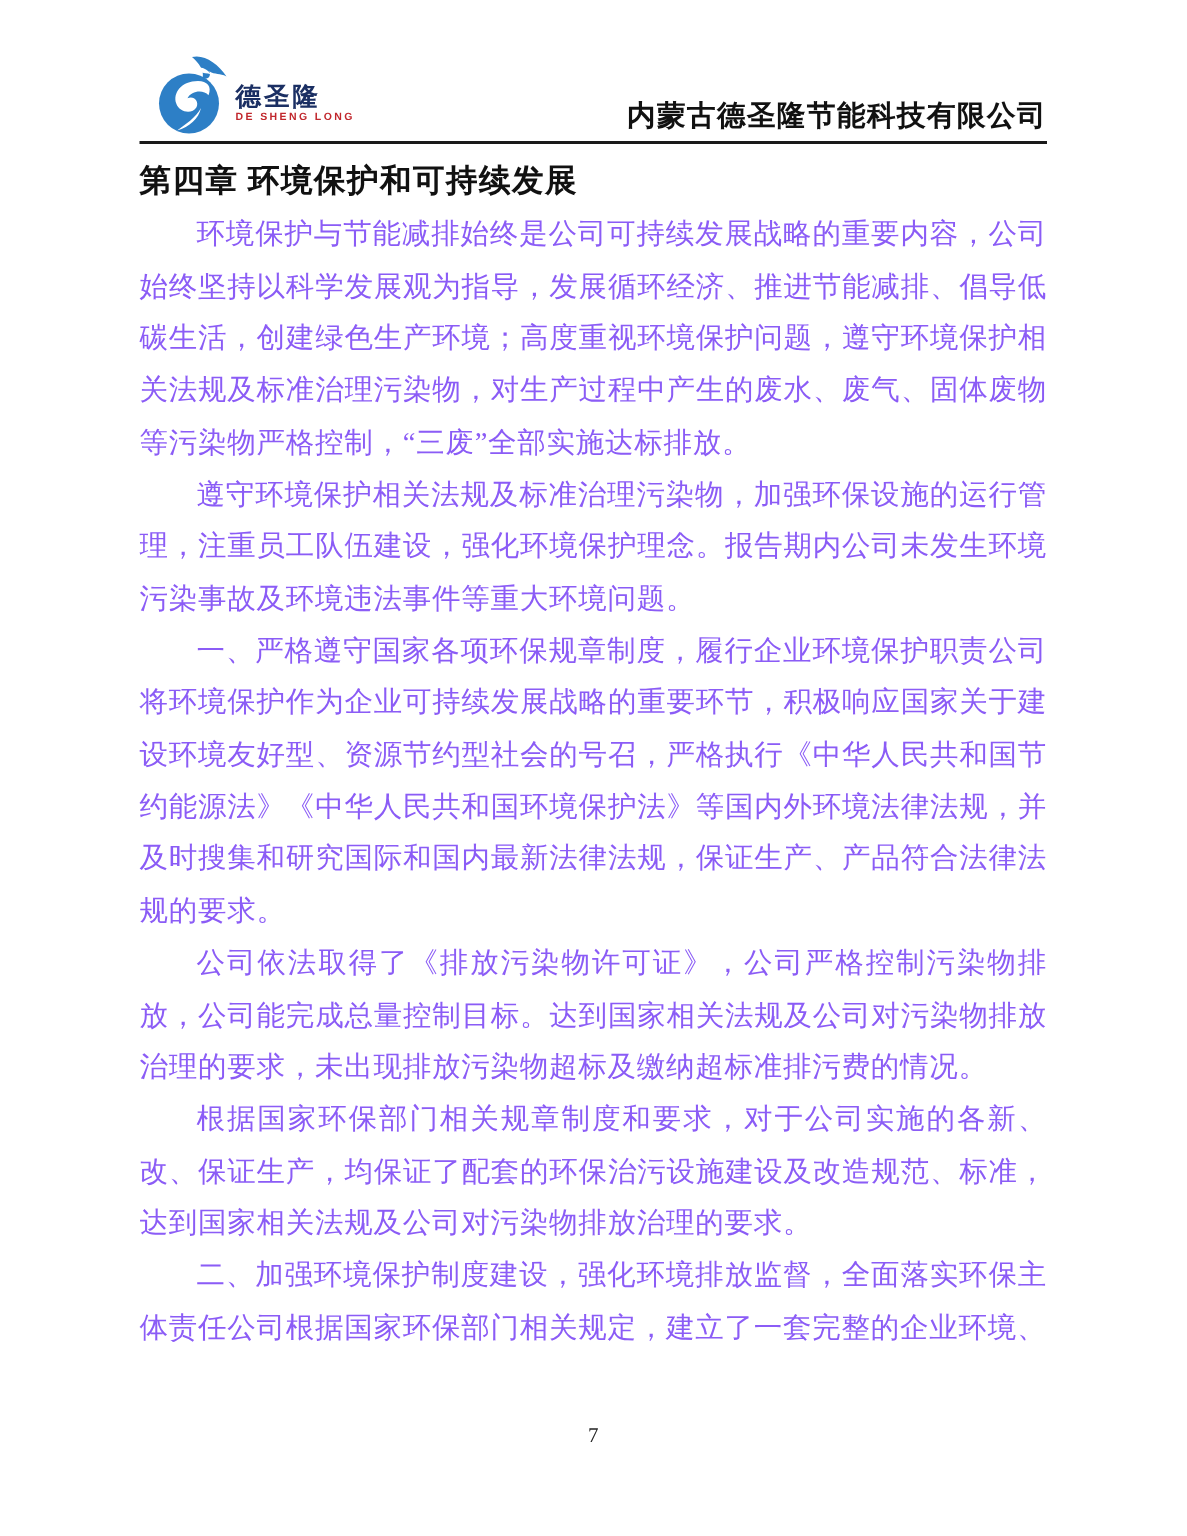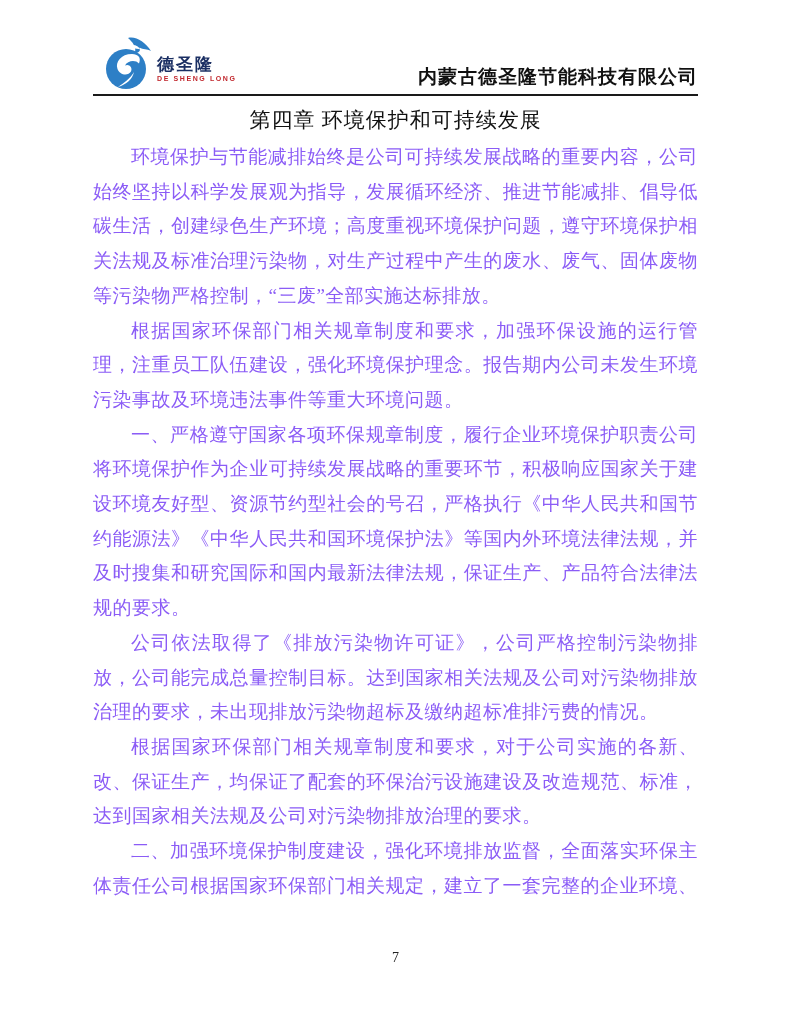--- a/index.html
+++ b/index.html
@@ -60,22 +60,22 @@
     white-space: nowrap;
     font-family: Liberation Mono, monospace;
   }
   .header-divider {
     border: none;
     border-top: 2px solid #1a1a1a;
     margin: 2px 0 0 0;
   }
   .chapter-title {
     font-size: 21px;
-    font-weight: normal;
-    text-align: center;
+    font-weight: bold;
+    text-align: left;
     color: #111111;
     margin: 9px 93px 5px 93px;
     line-height: 30px;
     letter-spacing: 1px;
   }
   .body-text {
     margin: 0 93px;
   }
   .body-text p {
     font-size: 19px;
@@ -123,21 +123,21 @@
       </div>
       <div class="company-name">内蒙古德圣隆节能科技有限公司</div>
     </div>
     <hr class="header-divider">
   </div>
 
   <h1 class="chapter-title">第四章 环境保护和可持续发展</h1>
 
   <main class="body-text">
     <p>环境保护与节能减排始终是公司可持续发展战略的重要内容，公司始终坚持以科学发展观为指导，发展循环经济、推进节能减排、倡导低碳生活，创建绿色生产环境；高度重视环境保护问题，遵守环境保护相关法规及标准治理污染物，对生产过程中产生的废水、废气、固体废物等污染物严格控制，“三废”全部实施达标排放。</p>
-    <p>根据国家环保部门相关规章制度和要求，加强环保设施的运行管理，注重员工队伍建设，强化环境保护理念。报告期内公司未发生环境污染事故及环境违法事件等重大环境问题。</p>
+    <p>遵守环境保护相关法规及标准治理污染物，加强环保设施的运行管理，注重员工队伍建设，强化环境保护理念。报告期内公司未发生环境污染事故及环境违法事件等重大环境问题。</p>
     <p>一、严格遵守国家各项环保规章制度，履行企业环境保护职责公司将环境保护作为企业可持续发展战略的重要环节，积极响应国家关于建设环境友好型、资源节约型社会的号召，严格执行《中华人民共和国节约能源法》《中华人民共和国环境保护法》等国内外环境法律法规，并及时搜集和研究国际和国内最新法律法规，保证生产、产品符合法律法规的要求。</p>
     <p>公司依法取得了《排放污染物许可证》，公司严格控制污染物排放，公司能完成总量控制目标。达到国家相关法规及公司对污染物排放治理的要求，未出现排放污染物超标及缴纳超标准排污费的情况。</p>
     <p>根据国家环保部门相关规章制度和要求，对于公司实施的各新、改、保证生产，均保证了配套的环保治污设施建设及改造规范、标准，达到国家相关法规及公司对污染物排放治理的要求。</p>
     <p>二、加强环境保护制度建设，强化环境排放监督，全面落实环保主体责任公司根据国家环保部门相关规定，建立了一套完整的企业环境、</p>
   </main>
 
   <footer class="page-footer">
     <span class="page-number">7</span>
   </footer>
 

